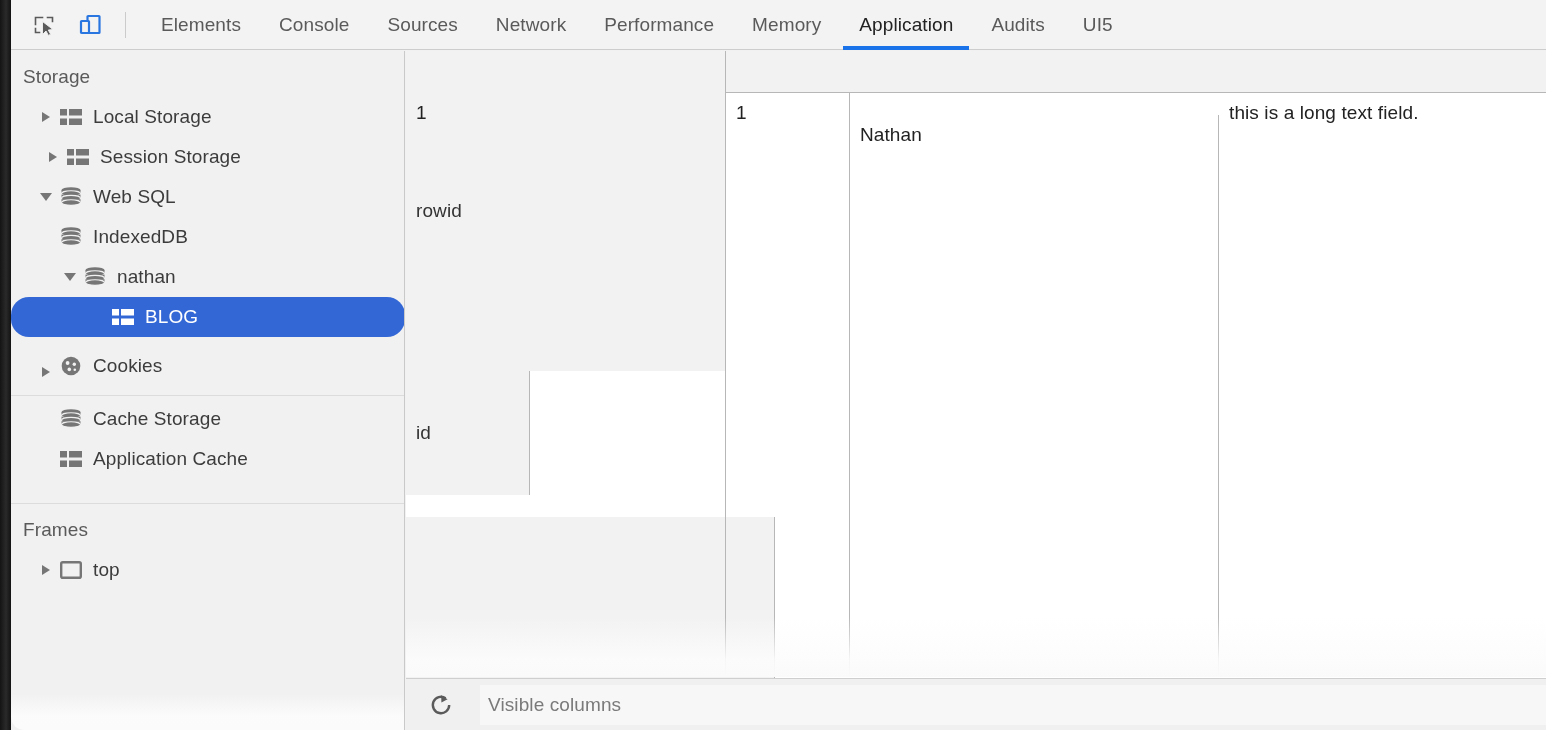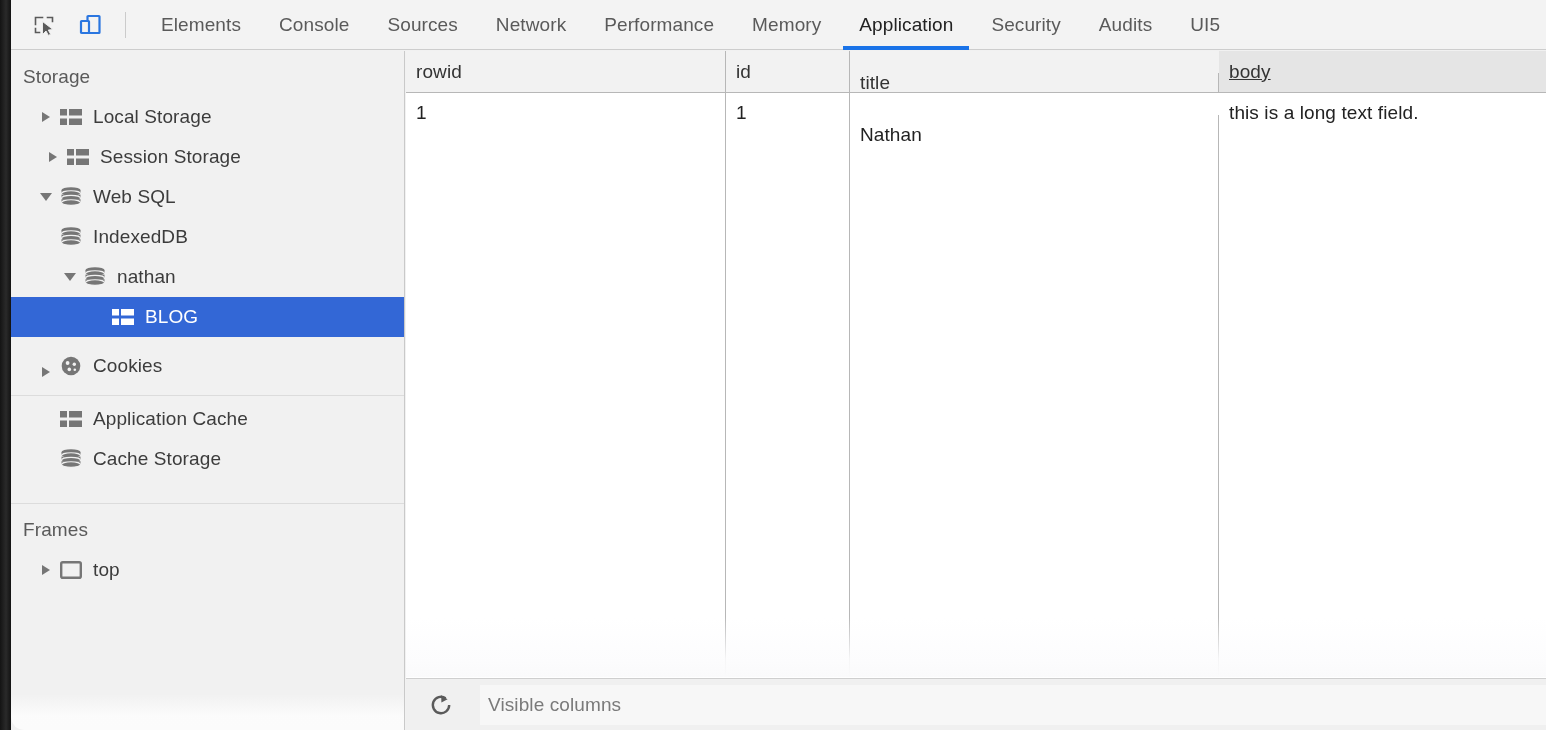--- a/index.html
+++ b/index.html
@@ -174,20 +174,21 @@
     width: 1140px;
     height: 627px;
     background: #fff;
     overflow: hidden;
   }
   .grid-head {
     display: flex;
     height: 42px;
     background: #f2f2f2;
     border-bottom: 1px solid #b7b7b7;
+    flex-direction: column;
   }
   .grid-head .cell {
     font-size: 19px;
     color: #333;
     display: flex;
     align-items: center;
     padding-left: 10px;
     border-right: 1px solid #b7b7b7;
     background: #f2f2f2;
     cursor: pointer;
@@ -305,23 +306,20 @@
       <div class="tab">
           <span>Performance</span>
         </div>
       <div class="tab">
           <span>Memory</span>
         </div>
       <div class="tab active">
           <span>Application</span>
         </div>
       <div class="tab">
-          <span>Security</span>
-        </div>
-      <div class="tab">
           <span>Audits</span>
         </div>
       <div class="tab">
           <span>UI5</span>
         </div>
     </div>
   </div>
 
   <div class="sidebar">
     <div class="sb-inner">
@@ -404,21 +402,21 @@
                 <ellipse cx="11" cy="6.6" rx="9.5" ry="2.8" fill="#767676" stroke="#f1f1f1" stroke-width="1.1"></ellipse>
                 <rect x="1.5" y="7.6" width="19" height="3.4" fill="#767676"></rect>
                 <ellipse cx="11" cy="11.2" rx="9.5" ry="2.8" fill="#767676" stroke="#f1f1f1" stroke-width="1.1"></ellipse>
                 <rect x="1.5" y="12.2" width="19" height="3.2" fill="#767676"></rect>
                 <ellipse cx="11" cy="15.6" rx="9.5" ry="2.8" fill="#767676" stroke="#f1f1f1" stroke-width="1.1"></ellipse>
               </svg>
           </span>
           <span class="lbl">nathan</span>
         </div>
 
-        <div class="sb-row selected" style="padding-left:76px;">
+        <div class="sb-row selected" style="padding-left:76px;border-radius:18px;">
           <span class="arrow"></span>
           <span class="ico">
             <svg width="22" height="16" viewBox="0 0 22 16">
                 <rect x="0" y="0" width="7" height="6.5" fill="#ffffff"></rect>
                 <rect x="9" y="0" width="13" height="6.5" fill="#ffffff"></rect>
                 <rect x="0" y="9.5" width="7" height="6.5" fill="#ffffff"></rect>
                 <rect x="9" y="9.5" width="13" height="6.5" fill="#ffffff"></rect>
               </svg>
           </span>
           <span class="lbl">BLOG</span>
@@ -437,48 +435,48 @@
                 <circle cx="14.8" cy="14.8" r="1.3" fill="#f1f1f1"></circle>
               </svg>
           </span>
           <span class="lbl">Cookies</span>
         </div>
       </div>
 
       <div class="sb-divider" style="margin-top:18px;"></div>
 
       <div class="sb-section">
-
-        <div class="sb-row" style="padding-left:24px;">
-          <span class="arrow"></span>
-          <span class="ico">
-            <svg width="22" height="16" viewBox="0 0 22 16">
-                <rect x="0" y="0" width="7" height="6.5" fill="#767676"></rect>
-                <rect x="9" y="0" width="13" height="6.5" fill="#767676"></rect>
-                <rect x="0" y="9.5" width="7" height="6.5" fill="#767676"></rect>
-                <rect x="9" y="9.5" width="13" height="6.5" fill="#767676"></rect>
-              </svg>
-          </span>
-          <span class="lbl">Application Cache</span>
-        </div>
 
         <div class="sb-row" style="padding-left:24px;">
           <span class="arrow"></span>
           <span class="ico">
             <svg width="22" height="20" viewBox="0 0 22 20">
                 <ellipse cx="11" cy="3" rx="9.5" ry="2.8" fill="#767676"></ellipse>
                 <rect x="1.5" y="3" width="19" height="3.4" fill="#767676"></rect>
                 <ellipse cx="11" cy="6.6" rx="9.5" ry="2.8" fill="#767676" stroke="#f1f1f1" stroke-width="1.1"></ellipse>
                 <rect x="1.5" y="7.6" width="19" height="3.4" fill="#767676"></rect>
                 <ellipse cx="11" cy="11.2" rx="9.5" ry="2.8" fill="#767676" stroke="#f1f1f1" stroke-width="1.1"></ellipse>
                 <rect x="1.5" y="12.2" width="19" height="3.2" fill="#767676"></rect>
                 <ellipse cx="11" cy="15.6" rx="9.5" ry="2.8" fill="#767676" stroke="#f1f1f1" stroke-width="1.1"></ellipse>
               </svg>
           </span>
           <span class="lbl">Cache Storage</span>
+        </div>
+
+        <div class="sb-row" style="padding-left:24px;">
+          <span class="arrow"></span>
+          <span class="ico">
+            <svg width="22" height="16" viewBox="0 0 22 16">
+                <rect x="0" y="0" width="7" height="6.5" fill="#767676"></rect>
+                <rect x="9" y="0" width="13" height="6.5" fill="#767676"></rect>
+                <rect x="0" y="9.5" width="7" height="6.5" fill="#767676"></rect>
+                <rect x="9" y="9.5" width="13" height="6.5" fill="#767676"></rect>
+              </svg>
+          </span>
+          <span class="lbl">Application Cache</span>
         </div>
       </div>
 
       <div class="sb-divider" style="margin-top:24px;"></div>
 
       <div class="sb-section">
         <div class="sb-title">Frames</div>
 
         <div class="sb-row" style="padding-left:24px;">
           <span class="arrow">

